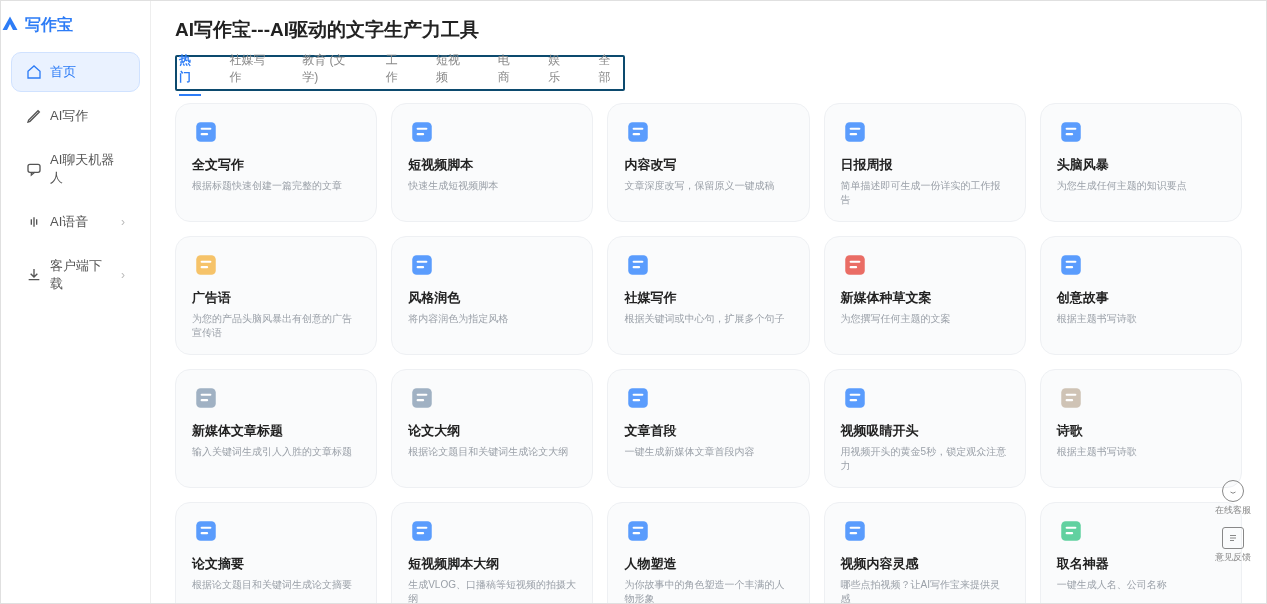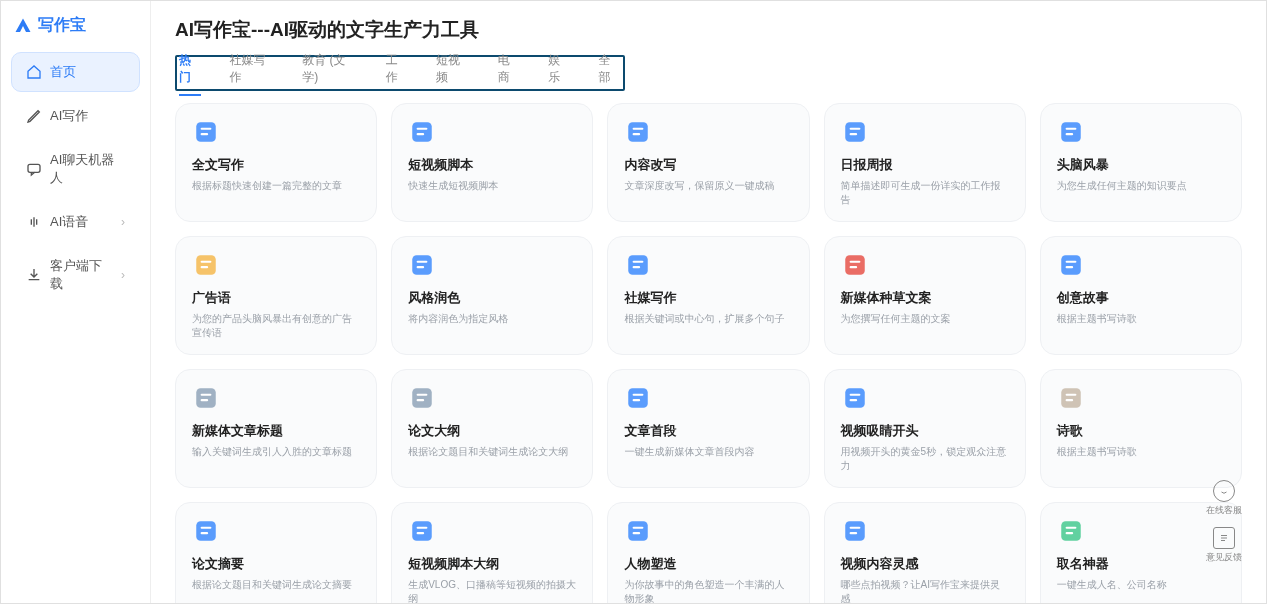--- a/index.html
+++ b/index.html
@@ -20,22 +20,21 @@
 }
 .sidebar {
   width: 150px;
   border-right: 1px solid #eee;
   background: #fff;
   padding: 8px 0;
   flex-shrink: 0;
 }
 .logo {
   display: flex;
-  align-items: center;
-  padding: 6px 13px 12px;
+  padding: 6px 0 12px;
   gap: 6px;
 }
 .logo-icon {
   width: 18px;
   height: 18px;
   color: #2d7cf6;
 }
 .logo-text {
   font-size: 16px;
   font-weight: 600;
@@ -137,21 +136,21 @@
   color: #222;
   margin-bottom: 5px;
 }
 .card-desc {
   font-size: 10px;
   color: #9aa0a8;
   line-height: 1.4;
 }
 .float-sidebar {
   position: absolute;
-  right: 25px;
+  right: 16px;
   bottom: 40px;
   display: flex;
   flex-direction: column;
   gap: 10px;
   align-items: center;
 }
 .float-item {
   width: 36px;
   display: flex;
   flex-direction: column;

